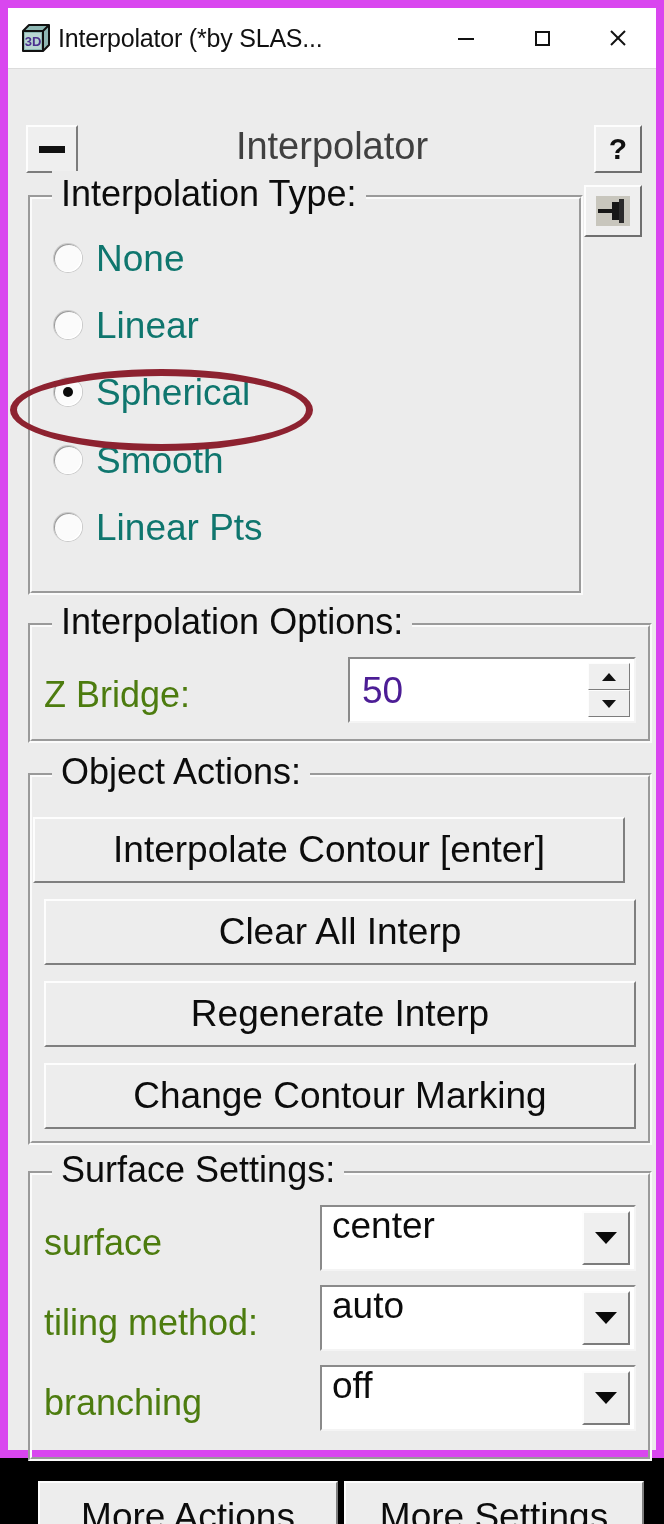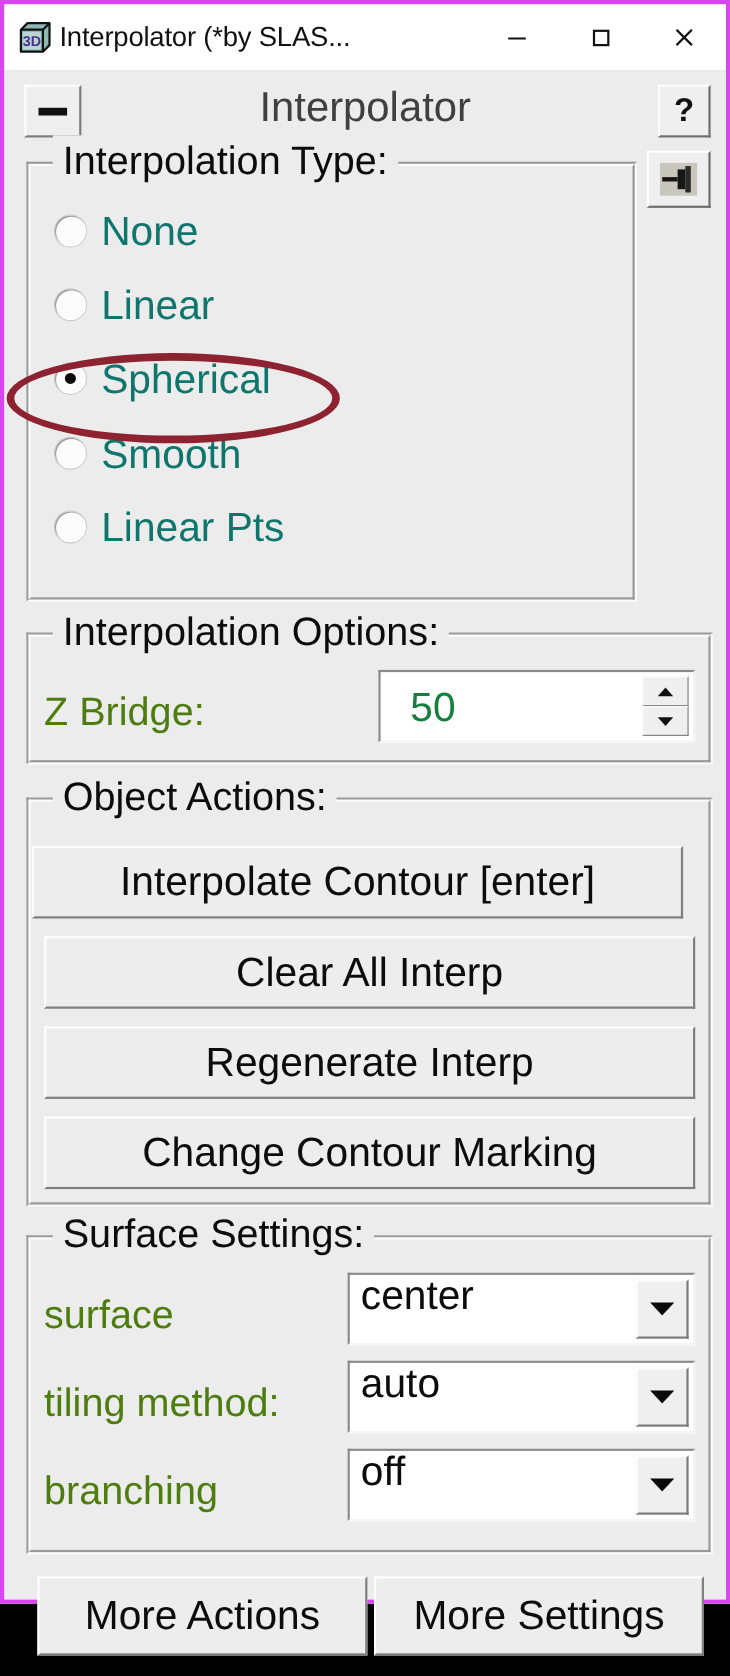--- a/index.html
+++ b/index.html
@@ -5,23 +5,23 @@
   html,body{margin:0;padding:0;}
   body{
     width:664px;height:1524px;
     background:#000;
     font-family:"Liberation Sans", sans-serif;
     overflow:hidden;
   }
   .window{
     position:absolute;left:0;top:0;width:664px;height:1458px;
     box-sizing:border-box;
-    border:4px solid #d946ef;
+    border:8px solid #d946ef;
     background:#ececec;
-    display:flex;flex-direction:column;
+    display:flex;flex-direction:column;gap:44px;
   }
   
   .titlebar{
     height:60px;background:#ffffff;
     display:flex;align-items:center;
     flex:0 0 auto;
     border-bottom:1px solid #dcdcdc;
   }
   .app-icon{
     width:32px;height:32px;margin-left:12px;margin-right:6px;
@@ -129,21 +129,21 @@
   .sunken{
     box-sizing:border-box;
     background:#ffffff;
     border-top:2px solid #8a8a8a;
     border-left:2px solid #8a8a8a;
     border-right:2px solid #f4f4f4;
     border-bottom:2px solid #f4f4f4;
     position:absolute;
     display:flex;align-items:center;
   }
-  .field-val{font-size:37px;color:#15803d;padding-left:27px;line-height:1;}
+  .field-val{font-size:37px;color:#4c1d95;padding-left:12px;line-height:1;}
   .lbl{
     position:absolute;font-size:36px;color:#4d7c0f;line-height:1;white-space:nowrap;
   }
   
   .spin{
     position:absolute;right:4px;top:4px;bottom:4px;width:42px;
     display:flex;flex-direction:column;
   }
   .spin-btn{
     flex:1 1 50%;background:#efefef;

